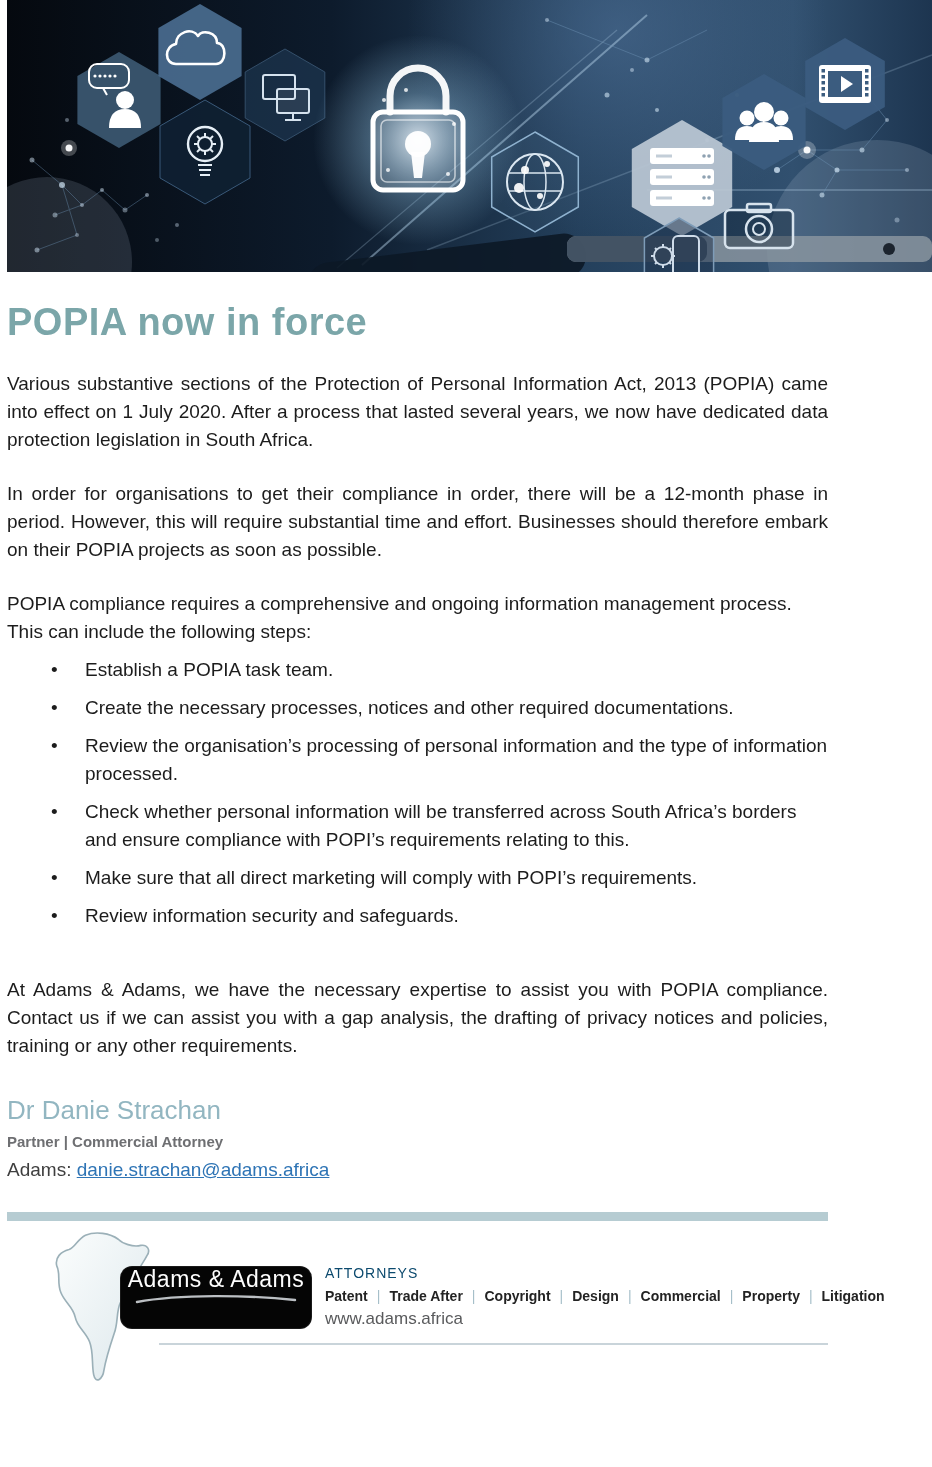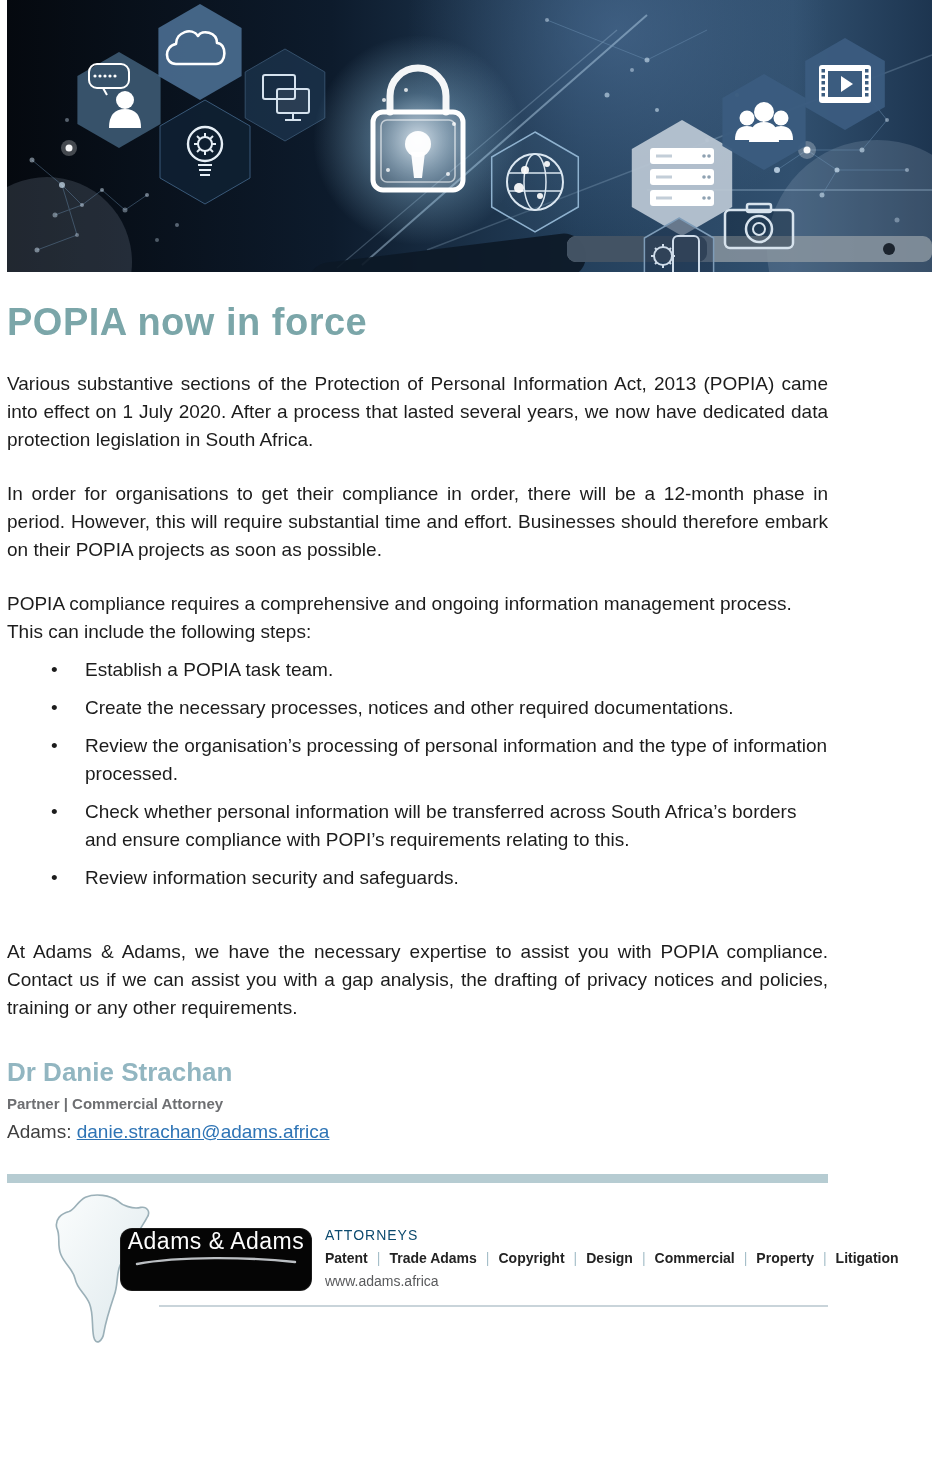--- a/index.html
+++ b/index.html
@@ -44,21 +44,21 @@
     left: -34px;
     top: 0;
     font-size: 19px;
     color: #1c1c1c;
   }
 
   p.closing { margin: 46px 0 0; text-align: justify; }
 
   
   .contact { margin-top: 34px; }
-  .contact-name { font-size: 26px; line-height: 32px; color: #92b6c1; font-weight: bold; }
+  .contact-name { font-size: 26px; line-height: 32px; color: #92b6c1; }
   .contact-role { font-size: 15px; line-height: 28px; font-weight: 700; color: #6e6f72; margin-top: 2px; }
   .contact-email { font-size: 19px; line-height: 28px; color: #3f3f3f; }
   .contact-email a { color: #2e74b5; text-decoration: underline; }
 
   
   .divider { height: 9px; background: #b6ccd2; margin: 28px 12px 0 7px; }
 
   
   .footer { position: relative; height: 205px; margin-left: 7px; }
   .africa { position: absolute; left: 38px; top: 8px; width: 126px; height: 164px; }
@@ -70,21 +70,21 @@
     border-radius: 11px;
     display: flex; flex-direction: column; align-items: center; 
     box-shadow: 0 0 0 1px #1a1a1a;
   }
   .logo-text { color: #fdfdfd; font-size: 23px; letter-spacing: 0.5px; line-height: 24px; white-space: nowrap; }
   .logo-swoosh { width: 164px; height: 12px; margin-top: 2px; }
   .firm-info { position: absolute; left: 318px; top: 42px; }
   .attorneys-label { font-size: 14px; line-height: 20px; color: #0c4a6e; letter-spacing: 1px; }
   .practice-row { font-size: 14px; line-height: 22px; font-weight: 700; color: #232323; white-space: nowrap; margin-top: 2px; }
   .practice-row .sep { color: #a6bfc9; font-weight: 400; padding: 0 9px; }
-  .website { font-size: 14px; line-height: 20px; color: #595a5c; margin-top: 2px; }
+  .website { font-size: 17px; line-height: 20px; color: #595a5c; margin-top: 2px; }
 </style>
 </head>
 <body>
 
 <div class="page">
 
   <div class="banner">
     <svg viewBox="0 0 925 272" preserveAspectRatio="none">
       <defs>
         <linearGradient id="bgGrad" x1="0" y1="0" x2="1" y2="0">
@@ -351,20 +351,21 @@
     <p class="body-par">
       <span>POPIA compliance requires a comprehensive and ongoing information management process.</span><br>
       <span class="steps-intro-line">This can include the following steps:</span>
     </p>
 
     <ul class="steps">
       <li><span>Establish a POPIA task team.</span></li>
       <li><span>Create the necessary processes, notices and other required documentations.</span></li>
       <li><span>Review the organisation’s processing of personal information and the type of information processed.</span></li>
       <li><span>Check whether personal information will be transferred across South Africa’s borders and ensure compliance with POPI’s requirements relating to this.</span></li>
+      <li><span>Make sure that all direct marketing will comply with POPI’s requirements.</span></li>
       <li><span>Review information security and safeguards.</span></li>
     </ul>
 
     <p class="closing">At Adams &amp; Adams, we have the necessary expertise to assist you with POPIA compliance. Contact us if we can assist you with a gap analysis, the drafting of privacy notices and policies, training or any other requirements.</p>
 
     <div class="contact">
       <div class="contact-name">Dr Danie Strachan</div>
       <div class="contact-role">Partner | Commercial Attorney</div>
       <div class="contact-email">
         <span>Adams: </span><a href="#">danie.strachan@adams.africa</a>
@@ -395,19 +396,19 @@
     <div class="logo-box">
       <div class="logo-text">Adams &amp; Adams</div>
       <svg class="logo-swoosh" viewBox="0 0 164 12">
         <path d="M3,9 C45,1 115,2 161,7" fill="none" stroke="#cfd4d8" stroke-width="2.4" opacity="0.9" stroke-linecap="round"></path>
       </svg>
     </div>
 
     <div class="firm-info">
       <div class="attorneys-label">ATTORNEYS</div>
       <div class="practice-row">
-        <span>Patent</span><span class="sep">|</span><span>Trade Adams</span><span class="sep">|</span><span>Copyright</span><span class="sep">|</span><span>Design</span><span class="sep">|</span><span>Commercial</span><span class="sep">|</span><span>Property</span><span class="sep">|</span><span>Litigation</span>
+        <span>Patent</span><span class="sep">|</span><span>Trade After</span><span class="sep">|</span><span>Copyright</span><span class="sep">|</span><span>Design</span><span class="sep">|</span><span>Commercial</span><span class="sep">|</span><span>Property</span><span class="sep">|</span><span>Litigation</span>
       </div>
       <div class="website">www.adams.africa</div>
     </div>
   </div>
 
 </div>
 
 </body></html>

